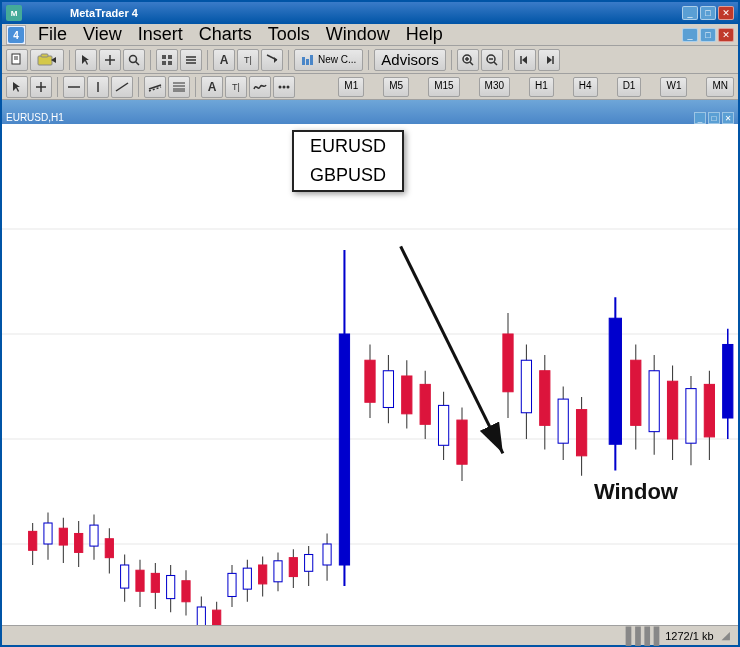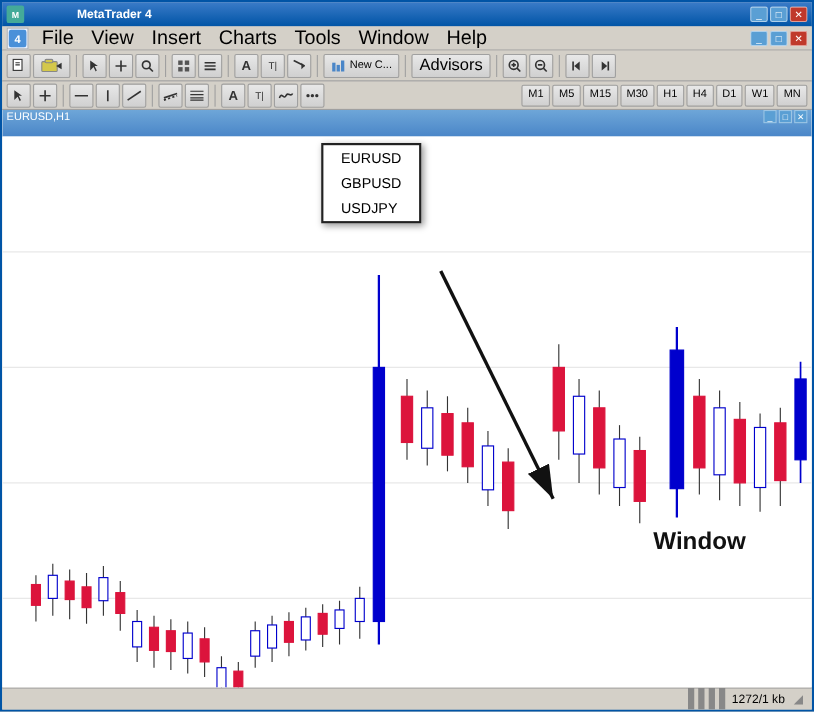--- a/index.html
+++ b/index.html
@@ -175,21 +175,21 @@
       padding: 2px 6px;
       height: 22px;
       cursor: pointer;
       font-size: 15px;
       border-radius: 2px;
     }
 
     .timeframe-group {
       display: flex;
       align-items: center;
-      gap: 2px;
+      gap: 19px;
       margin-left: auto;
     }
 
     .tf-btn {
       padding: 2px 5px;
       height: 20px;
       border: 1px solid #a0a0a0;
       background: linear-gradient(to bottom, #e8e8e8, #d0d0d0);
       font-size: 10px;
       cursor: pointer;
@@ -218,21 +218,21 @@
       left: 290px;
       background: white;
       border: 2px solid #222;
       z-index: 100;
       min-width: 90px;
       box-shadow: 2px 2px 6px rgba(0,0,0,0.4);
     }
 
     .dropdown-item {
       padding: 4px 16px;
-      font-size: 13px;
+      font-size: 18px;
       color: #000;
       cursor: pointer;
       white-space: nowrap;
     }
 
     
     .chart-svg {
       width: 100%;
       height: 100%;
     }
@@ -256,21 +256,21 @@
       font-size: 11px;
       flex-shrink: 0;
       gap: 8px;
     }
 
     
     .inner-titlebar {
       height: 18px;
       background: linear-gradient(to bottom, #6ea6d8, #4a86c8);
       display: flex;
-      align-items: flex-end;
+      align-items: flex-start;
       justify-content: space-between;
       padding: 12px 4px;
       flex-shrink: 0;
     }
 
     .inner-titlebar-text {
       color: white;
       font-size: 10px;
     }
 
@@ -641,21 +641,20 @@
         <rect x="687" y="248" width="10" height="50" fill="#dc143c" stroke="#dc143c"></rect>
 
         <line x1="710" y1="195" x2="710" y2="300" stroke="#0000cd" stroke-width="1.5"></line>
         <rect x="705" y="210" width="10" height="70" fill="#0000cd" stroke="#0000cd"></rect>
       </svg>
 
       
       <div class="dropdown-menu">
         <div class="dropdown-item">EURUSD</div>
         <div class="dropdown-item">GBPUSD</div>
-        <div class="dropdown-item">USDJPY</div>
       </div>
 
       
       <svg style="position:absolute; top:0; left:0; width:100%; height:100%; pointer-events:none;" viewBox="0 0 720 520" preserveAspectRatio="none">
 
         <line x1="390" y1="145" x2="490" y2="350" stroke="#111" stroke-width="3" marker-end="url(#arrowhead)"></line>
         <defs>
           <marker id="arrowhead" markerWidth="10" markerHeight="7" refX="10" refY="3.5" orient="auto">
             <polygon points="0 0, 10 3.5, 0 7" fill="#111"></polygon>
           </marker>

